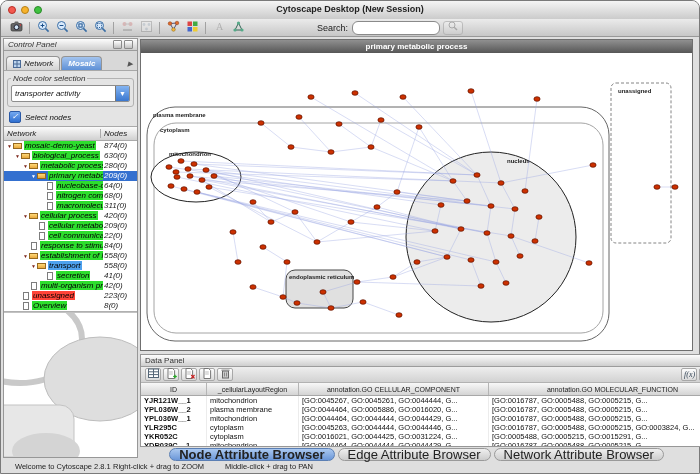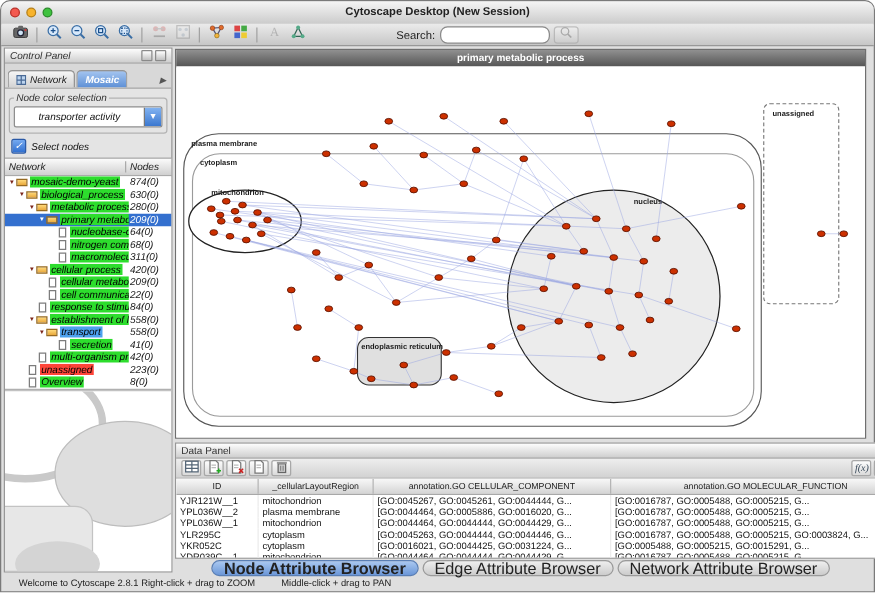--- a/index.html
+++ b/index.html
@@ -28,21 +28,21 @@
   .pt-btn{width:7px;height:7px;border:1px solid #8a8a8a;background:linear-gradient(#fff,#c0c0c0);border-radius:1px;}
   
   .control-panel{position:absolute;left:2px;top:37px;width:135px;height:420px;background:#e4e4e4;border:1px solid #979797;box-sizing:border-box;display:flex;flex-direction:column;font-style:italic;}
   .cp-tabs{height:17px;display:flex;align-items:flex-end;padding:2px 2px 0;gap:1px;background:#d8d8d8;border-bottom:1px solid #a8a8a8;flex:0 0 auto;}
   .cp-tab{font-size:8px;height:14px;box-sizing:border-box;padding:2px 6px;border:1px solid #949494;border-bottom:none;border-radius:4px 4px 0 0;background:linear-gradient(#f6f6f6,#d3d3d3);display:flex;align-items:center;gap:3px;color:#222;}
   .cp-tab.selected{background:linear-gradient(#a3c4ef,#5e90d6);color:#fff;font-weight:bold;}
   .tab-arrow{margin-left:auto;font-size:7px;color:#555;padding:0 2px 2px 0;}
   .cp-body{padding:3px 3px 0;flex:0 0 auto;}
   .color-group{border:1px solid #b2b2b2;border-radius:3px;margin:0;padding:2px 3px 4px;}
   .color-group legend{font-size:8px;color:#333;padding:0 2px;}
-  .combo{display:flex;height:15px;border:1px solid #8e8e8e;border-radius:2px;background:#fff;align-items:center;overflow:hidden;text-align:center;}
+  .combo{display:flex;height:15px;border:1px solid #8e8e8e;border-radius:2px;background:#fff;align-items:center;overflow:hidden;}
   .combo-text{flex:1;font-size:8px;padding:0 3px;white-space:nowrap;overflow:hidden;color:#111;}
   .combo-btn{width:13px;height:100%;background:linear-gradient(#83b4f2,#3a77cf);color:#fff;font-size:7px;display:flex;align-items:center;justify-content:center;border-left:1px solid #777;}
   .cb-row{display:flex;align-items:center;gap:4px;padding:4px 2px 3px;}
   .checkbox{width:10px;height:10px;background:linear-gradient(#74a9f0,#2f6fd0);border:1px solid #2a59a6;border-radius:2px;color:#fff;font-size:8px;line-height:9px;text-align:center;}
   .cb-label{font-size:8px;color:#111;}
   .tree-header{display:flex;height:13px;background:linear-gradient(#fbfbfb,#d0d0d0);border-top:1px solid #aaa;border-bottom:1px solid #aaa;font-size:8px;align-items:center;color:#222;flex:0 0 auto;}
   .th-network{flex:1;padding-left:3px;border-right:1px solid #aaa;}
   .th-nodes{width:33px;padding-left:3px;}
   .tree-body{background:#fff;flex:0 0 auto;border-bottom:1px solid #b0b0b0;}
   .tree-row{display:flex;align-items:center;height:10px;line-height:10px;font-size:8px;white-space:nowrap;color:#111;}
@@ -67,21 +67,21 @@
   
   .data-panel{position:absolute;left:139px;top:353px;width:598px;height:93px;background:#e2e2e2;border:1px solid #979797;box-sizing:border-box;display:flex;flex-direction:column;}
   .dp-toolbar{height:16px;display:flex;align-items:center;gap:2px;padding:1px 4px;background:linear-gradient(#eeeeee,#d2d2d2);border-bottom:1px solid #b2b2b2;flex:0 0 auto;box-sizing:border-box;}
   .dp-btn{width:16px;height:13px;border:1px solid #a8a8a8;border-radius:2px;background:linear-gradient(#fdfdfd,#dadada);display:flex;align-items:center;justify-content:center;padding:0;}
   .dp-spacer{flex:1;}
   .dp-table{flex:1;background:#fff;overflow:hidden;}
   .dt-header{display:flex;height:12px;background:linear-gradient(#f8f8f8,#d4d4d4);border-bottom:1px solid #a8a8a8;font-size:7px;color:#222;}
   .dt-hcell{display:flex;align-items:center;justify-content:center;border-right:1px solid #b5b5b5;overflow:hidden;white-space:nowrap;box-sizing:border-box;}
   .dt-row{display:flex;height:9px;font-size:7.5px;color:#111;}
   .dt-cell{padding:0 3px;white-space:nowrap;overflow:hidden;line-height:9px;border-right:1px solid #ececec;box-sizing:border-box;}
-  .dt-cell.id{font-weight:normal;}
+  .dt-cell.id{font-weight:bold;}
   .dp-tabs{position:absolute;left:139px;top:447px;width:553px;height:13px;display:flex;justify-content:center;gap:3px;}
   .dp-tab{font-size:13px;line-height:9px;padding:1px 9px;border:1px solid #9a9a9a;border-radius:7px;background:linear-gradient(#efefef,#cccccc);color:#222;}
   .dp-tab.selected{background:linear-gradient(#aac8f0,#6b97d8);border-color:#5b7fb4;font-weight:bold;}
   
   .status-bar{position:absolute;left:0;right:0;bottom:0;height:13px;font-size:7.5px;color:#222;}
   .status-bar span{position:absolute;top:2px;}
   .st-left{left:14px;} .st-mid{left:112px;} .st-right{left:224px;}
 </style>
 </head>
 <body>

